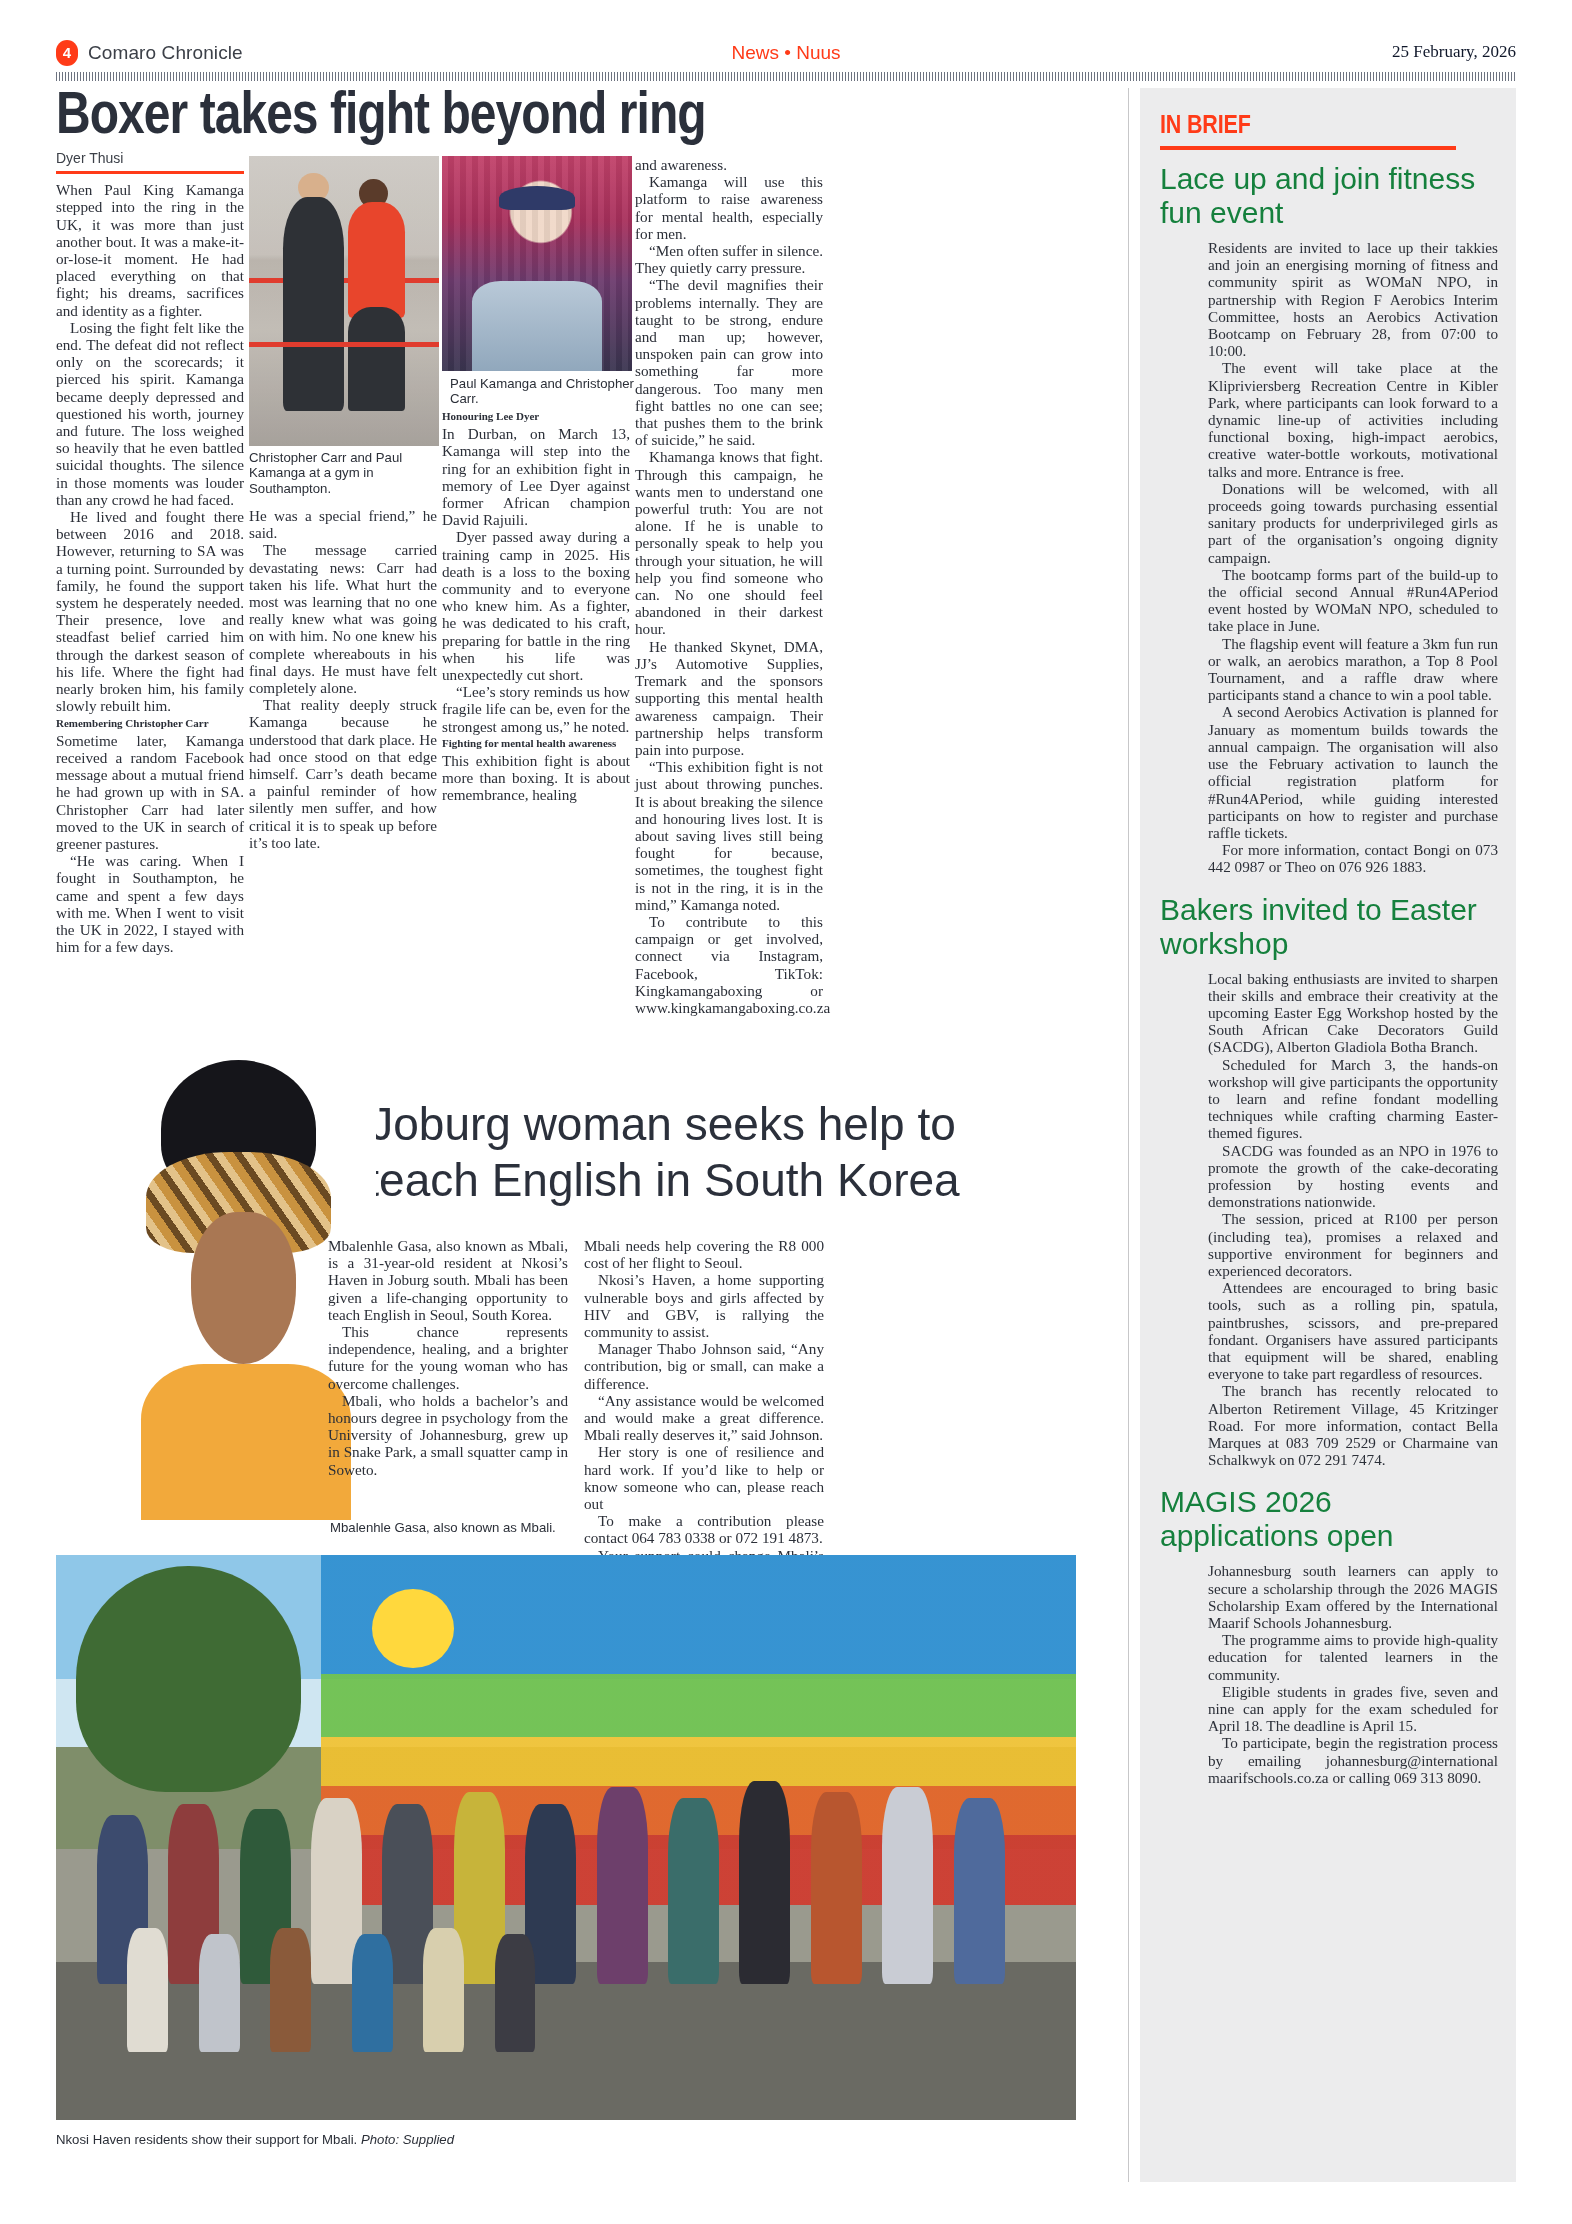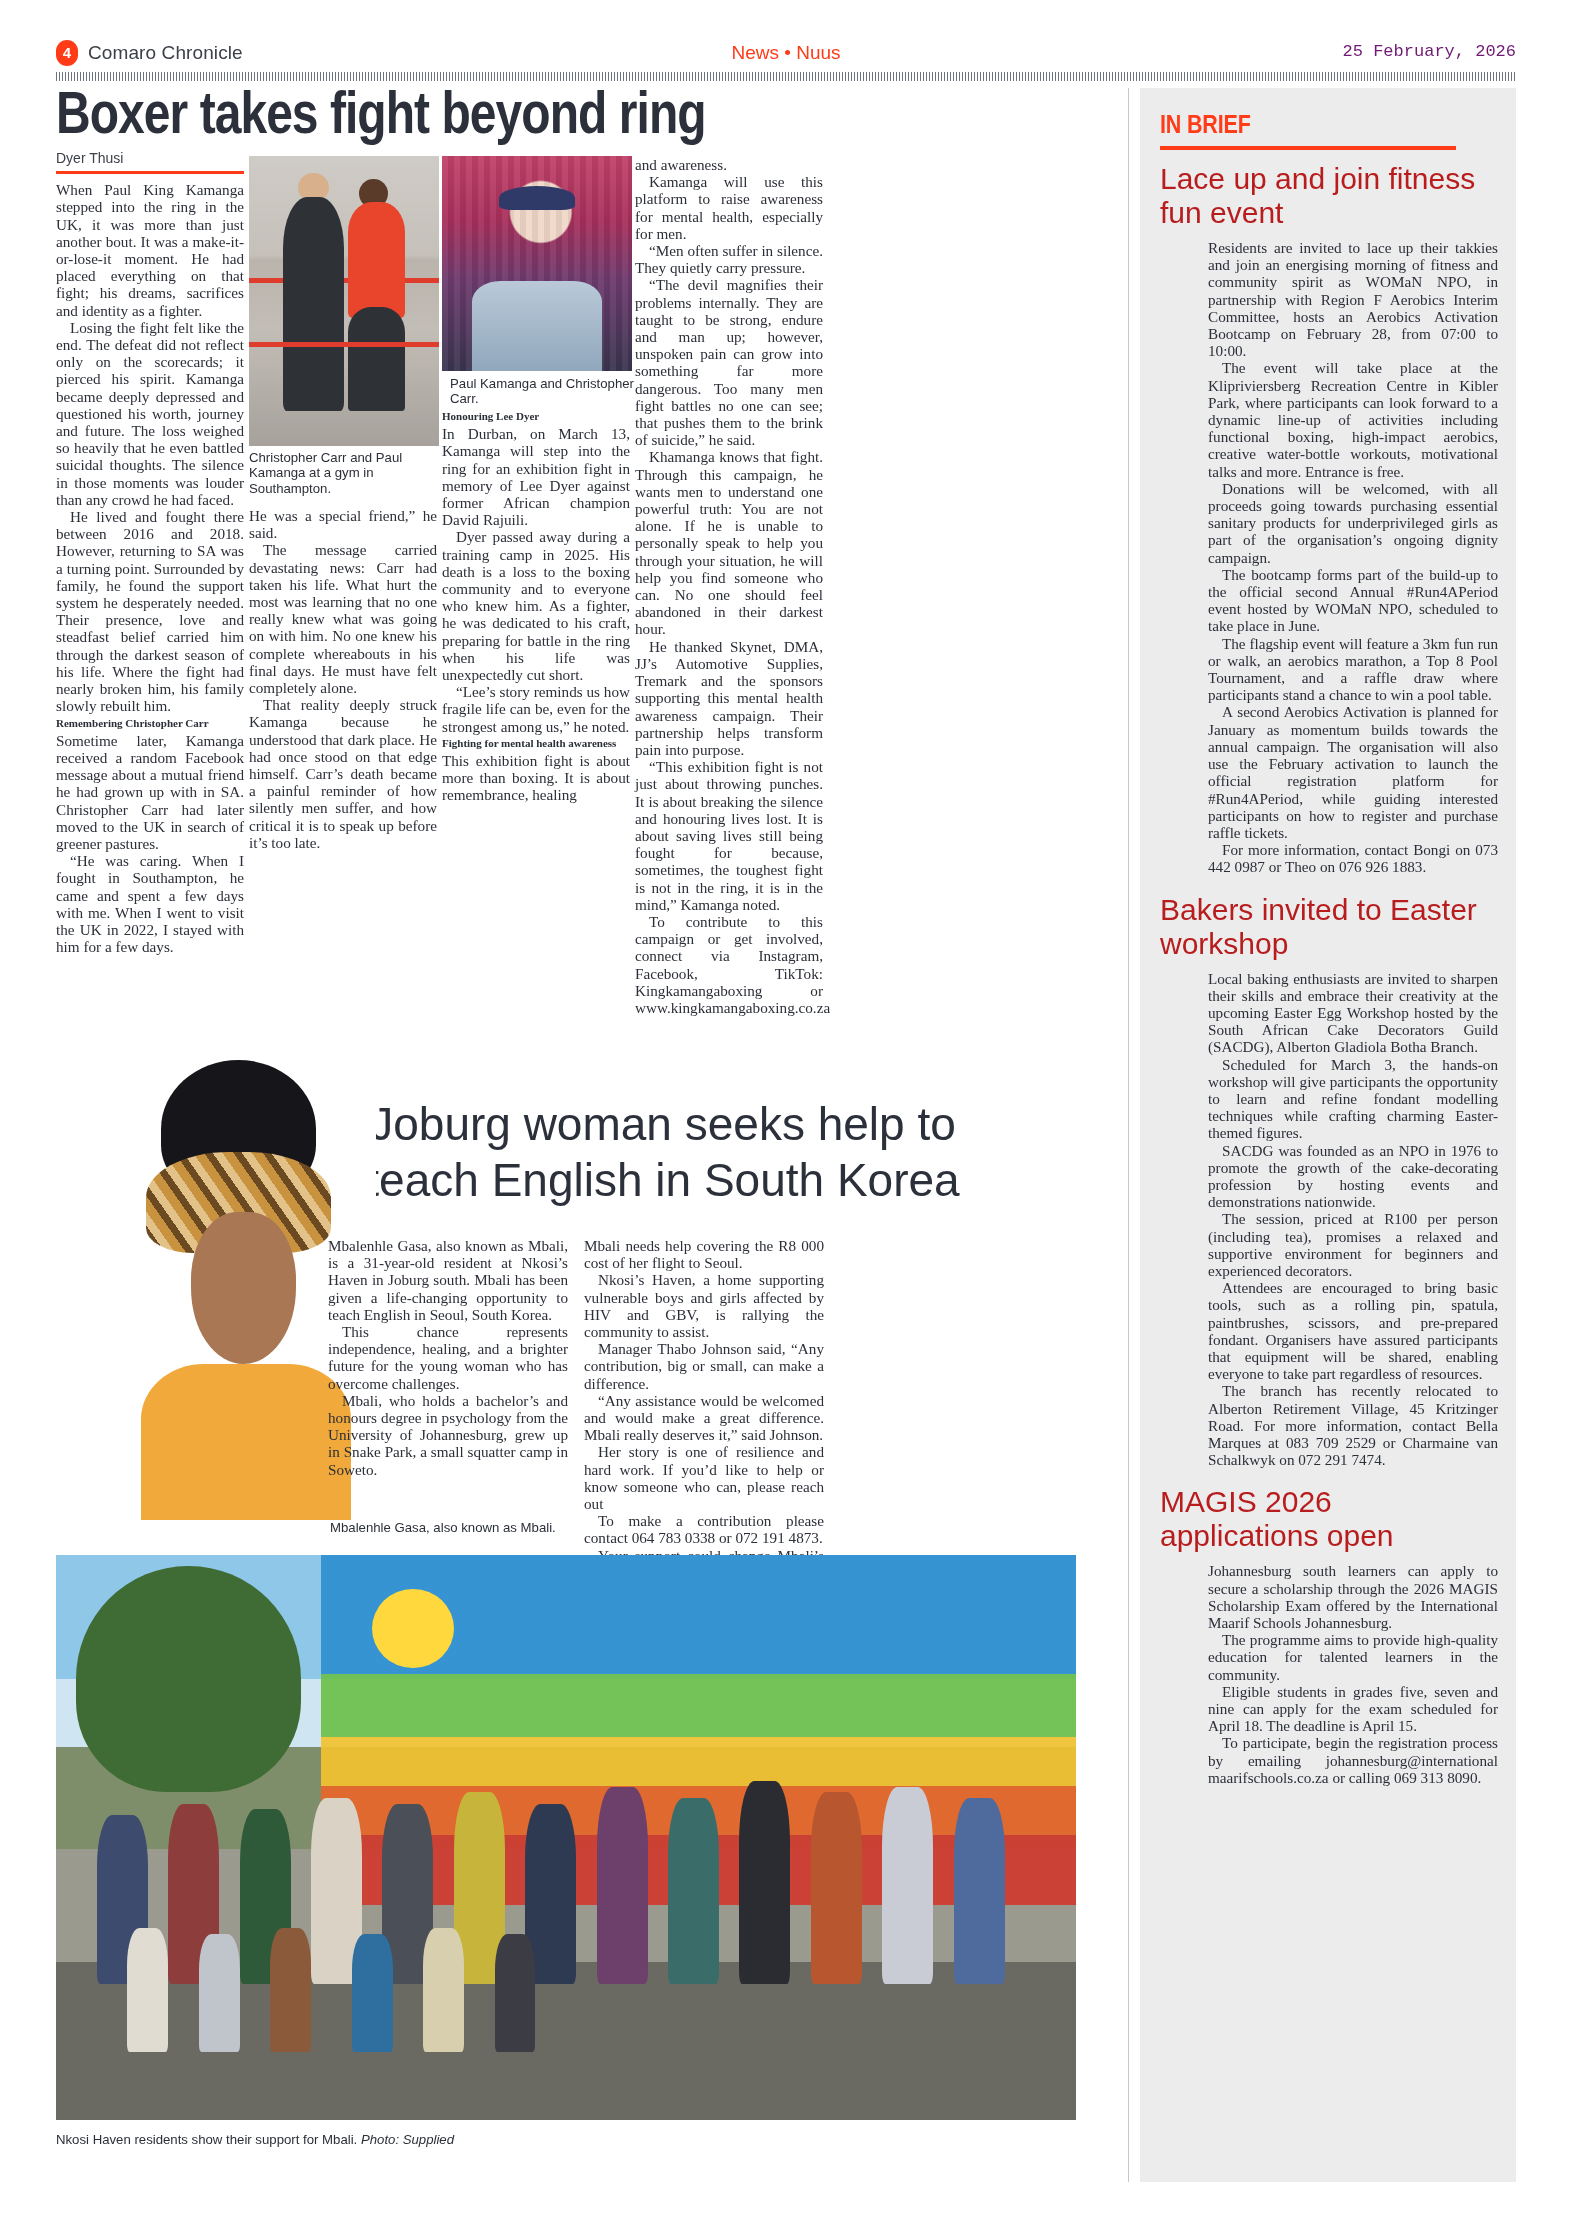--- a/index.html
+++ b/index.html
@@ -19,21 +19,21 @@
     position:absolute;left:0;top:0;width:22px;height:26px;
     background:#ff3b18;border-radius:11px 11px 11px 11px;
     color:#fff;font-family:"Liberation Sans",sans-serif;font-weight:bold;
     font-size:15px;line-height:26px;text-align:center;
   }
   .pub-name{position:absolute;left:32px;top:2px;
     font-family:"Liberation Sans",sans-serif;font-size:19px;color:#3c4048;letter-spacing:.1px;}
   .section-name{position:absolute;left:0;top:2px;width:1460px;text-align:center;
     font-family:"Liberation Sans",sans-serif;font-size:19px;color:#ff3b18;}
   .issue-date{position:absolute;right:0;top:2px;
-    font-family:Liberation Mono, monospace;font-size:17px;color:#701a75;text-align:right;}
+    font-family:Liberation Serif, serif;font-size:17px;color:#0f172a;text-align:right;}
 
   .hatch-rule{
     position:absolute;left:56px;top:72px;width:1460px;height:9px;
     background-image:repeating-linear-gradient(to right,#6d7380 0px,#6d7380 1px,#ffffff 1px,#ffffff 3px);
   }
 
   
   .main-headline{
     position:absolute;left:56px;top:82px;width:790px;
     font-family:"Liberation Sans",sans-serif;
@@ -124,21 +124,21 @@
   }
   .sidebar-sep{position:absolute;left:1128px;top:88px;width:1px;height:2094px;background:#c7c7c9;}
   .sb-inner{position:absolute;left:20px;top:22px;width:338px;}
   .in-brief{
     font-family:"Liberation Sans",sans-serif;font-weight:bold;font-size:25px;
     color:#ff3b18;letter-spacing:-0.2px;transform:scaleX(.86);transform-origin:left center;
   }
   .in-brief-rule{width:296px;height:4px;background:#ff3b18;margin:7px 0 12px 0;}
   .sb-head{
     font-family:"Liberation Sans",sans-serif;font-weight:normal;
-    font-size:30px;line-height:34px;color:#b91c1c;margin:0 0 9px 0;
+    font-size:30px;line-height:34px;color:#15803d;margin:0 0 9px 0;
   }
   .sb-body{font-size:15.2px;line-height:17.2px;text-align:justify;margin-left:48px;}
   .sb-body p{margin:0;text-indent:14px;}
   .sb-body p.first{text-indent:0;}
   .sb-block{margin-bottom:17px;}
 </style>
 </head>
 <body>
 
 <div class="page">

